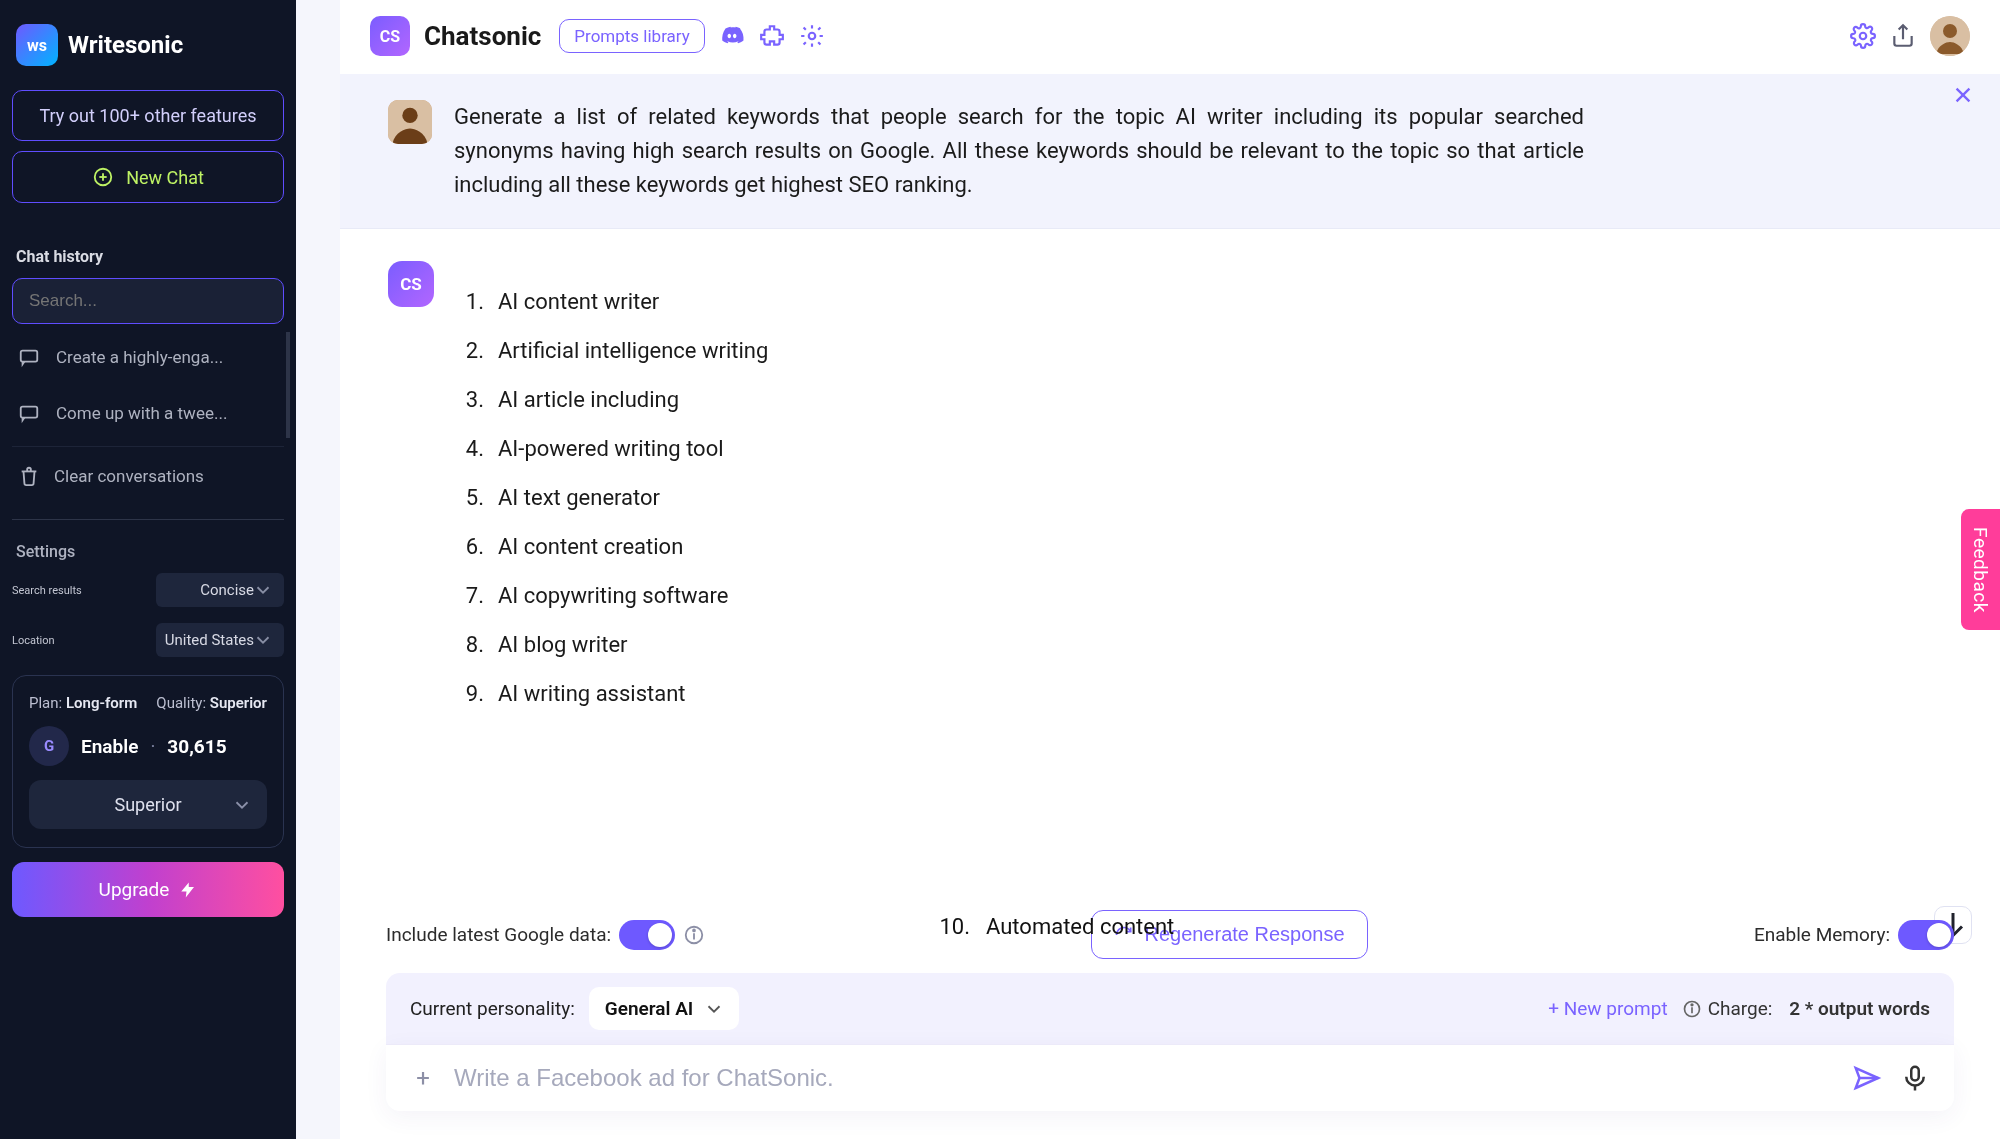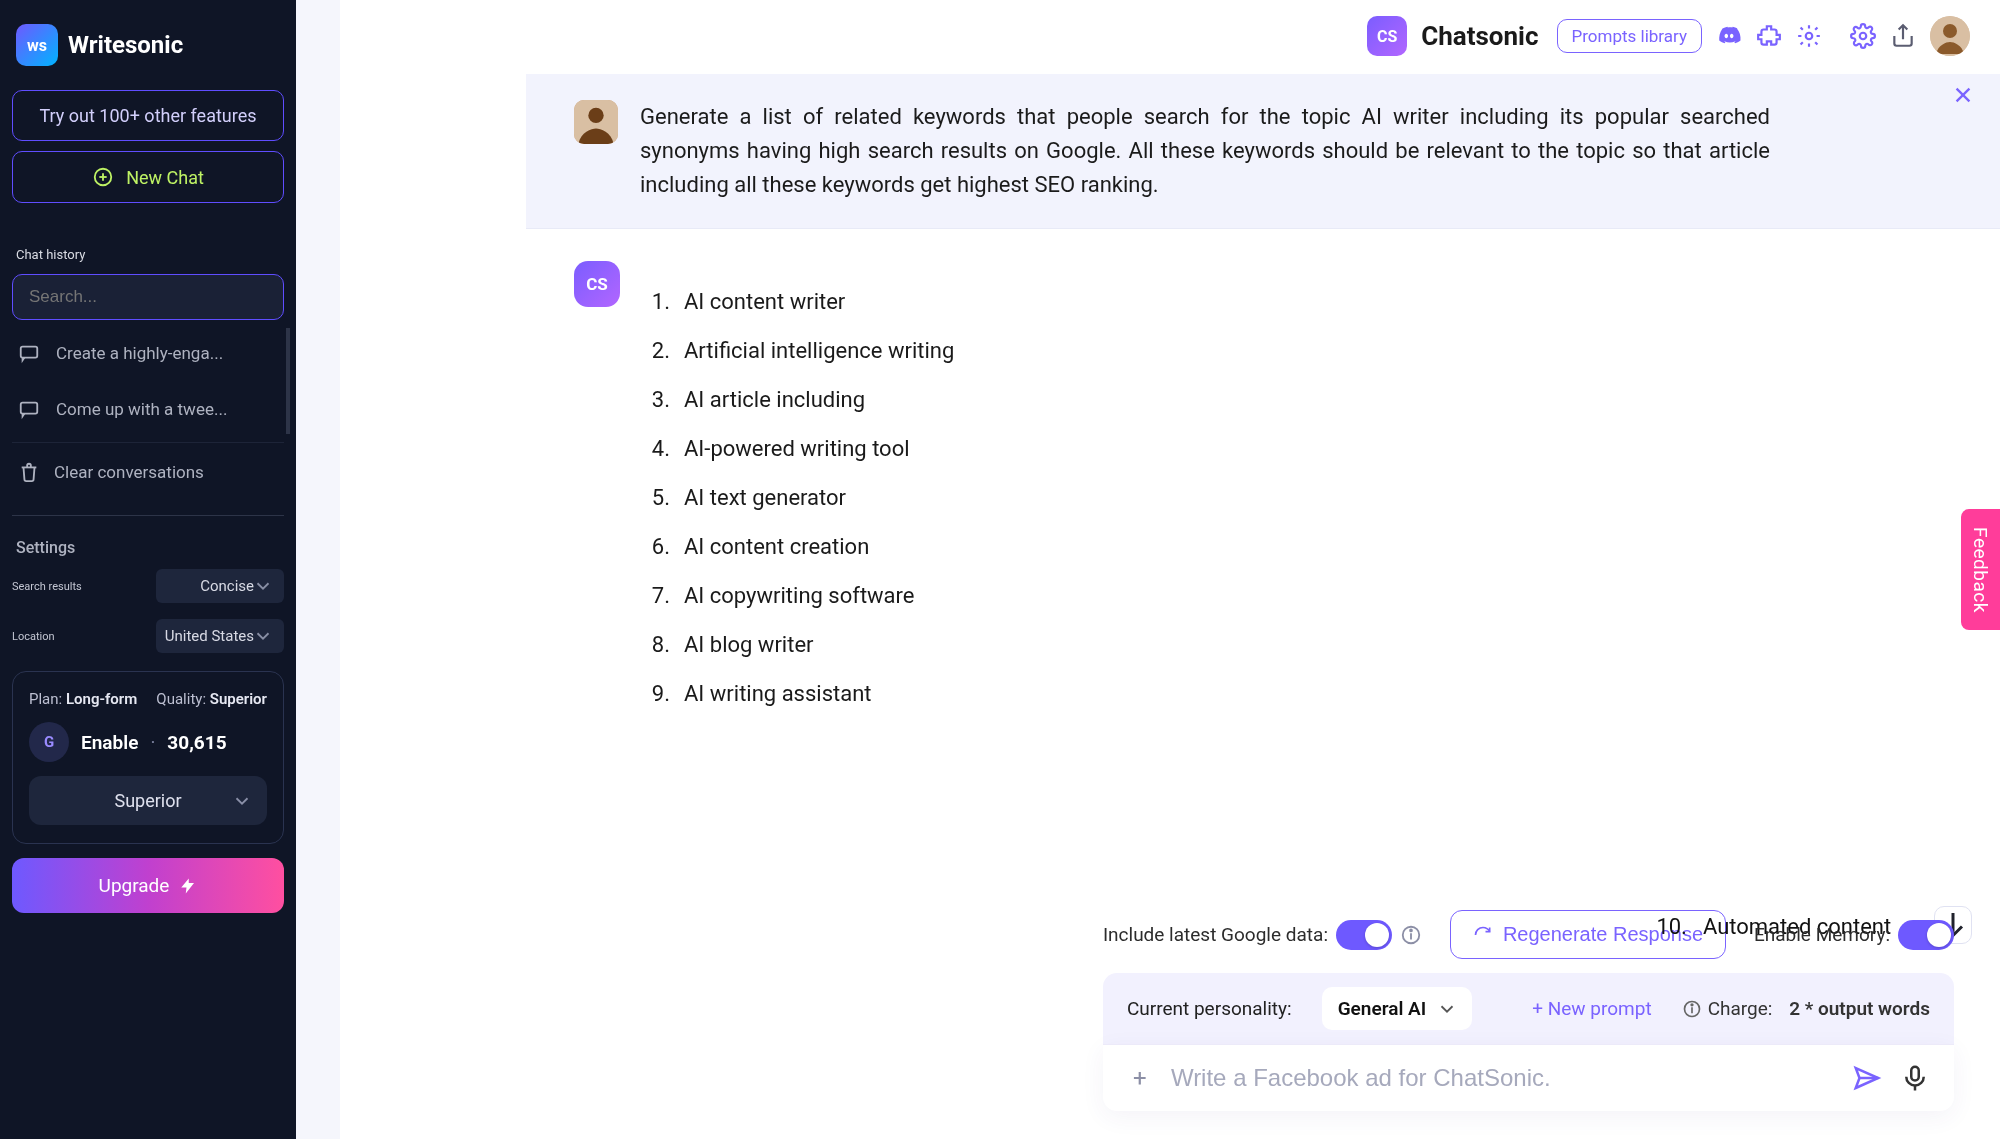--- a/index.html
+++ b/index.html
@@ -39,21 +39,21 @@
     color: #d2cffb;
     font-size: 18px;
     margin-bottom: 10px;
     cursor: pointer;
   }
   .new-chat-btn {
     display: flex; align-items:center; justify-content:center; gap:12px;
     color: #bef264;
     margin-bottom: 36px;
   }
-  .side-heading { font-size: 13px; color: #d9dbe3; font-weight: 400; margin: 8px 4px 12px 4px; }
+  .side-heading { font-size: 16px; color: #d9dbe3; font-weight: 700; margin: 8px 4px 12px 4px; }
   .search-input {
     background: #1a2136;
     border: 1px solid #5f4dff;
     border-radius: 10px;
     padding: 12px 16px;
     color: #9ba0b5;
     font-size: 17px;
     margin-bottom: 8px;
   }
   .history-list { display:flex; flex-direction:column; gap: 6px; border-right: 4px solid #2d3448; padding-right: 6px; margin-right:-6px; flex: 0 0 auto; }
@@ -78,21 +78,21 @@
   .words-badge { width:40px; height:40px; border-radius:20px; background:#22284a; color:#9a8bff; display:flex; align-items:center; justify-content:center; font-weight:700; font-size:15px; }
   .dot { color:#7d83a0; }
   .tier-btn { background:#1e263c; border-radius:12px; padding:14px; display:flex; align-items:center; justify-content:center; gap:12px; color:#dfe1ee; font-size:18px; cursor:pointer; position: relative; }
   .tier-btn .chev { position:absolute; right:14px; color:#8a8fa8; }
   .upgrade-btn {
     margin-top: 14px;
     background: linear-gradient(90deg,#6e59ff,#c040cf,#ff4fa0);
     border-radius:12px; padding: 16px; color:#fff; font-size:19px; display:flex; align-items:center; justify-content:center; gap:10px; cursor:pointer;
   }
   
-  .main { position:absolute; left:340px; right:0; top:0; bottom:0; display:flex; flex-direction:column; background:#fff;align-items:flex-end; }
+  .main { position:absolute; left:340px; right:0; top:0; bottom:0; display:flex; flex-direction:column; background:#fff; }
   .topbar { display:flex; align-items:center; padding: 16px 30px 18px 30px; gap: 14px; }
   .app-badge { width:40px; height:40px; border-radius:10px; background:linear-gradient(135deg,#7b5dff,#b266ff); color:#fff; font-weight:700; font-size:16px; display:flex; align-items:center; justify-content:center; }
   .app-title { font-size:26px; font-weight:700; color:#1a1a1a; margin-right: 4px; }
   .prompts-lib { border:1px solid #7a63ff; color:#7a63ff; padding: 6px 14px; border-radius:10px; font-size:17px; cursor:pointer; }
   .top-icn { color:#7a63ff; width:26px; height:26px; cursor:pointer; }
   .spacer { flex:1; }
   .avatar { width:40px; height:40px; border-radius:20px; overflow:hidden; background:#d9bfa3; display:flex; align-items:center; justify-content:center; color:#5d3b1f; font-weight:700; font-size:16px; }
   .conversation { flex:1; overflow:hidden; position:relative; }
   .close-x { position:absolute; top: 10px; right: 26px; color:#7a63ff; width:22px; height:22px; cursor:pointer; }
 
@@ -141,21 +141,21 @@
   .ghost-underlay {
     position: absolute;
     left: 550px;
     top: 0;
     font-size:22px; color:#111;
     display:flex; gap:16px;
     pointer-events: none;
   }
   .personality-bar {
     background:#f2f1fe; border-radius:14px 14px 0 0; padding: 14px 24px;
-    display:flex; align-items:center; gap: 30px;
+    display:flex; align-items:center; gap: 14px;
     margin-top: 4px;
   }
   .pers-label { color:#222; font-size:19px; }
   .pers-select {
     background:#fff; border-radius:10px; padding: 10px 46px 10px 16px;
     font-size:19px; position:relative; cursor:pointer; color:#111; font-weight:500;
   }
   .pers-select .chev { position:absolute; right:14px; top:50%; transform:translateY(-50%); color:#555; }
   .newprompt-link { color:#7a63ff; font-size:19px; cursor:pointer; }
   .charge-label { color:#333; font-size:19px; display:flex; align-items:center; gap:6px; }

